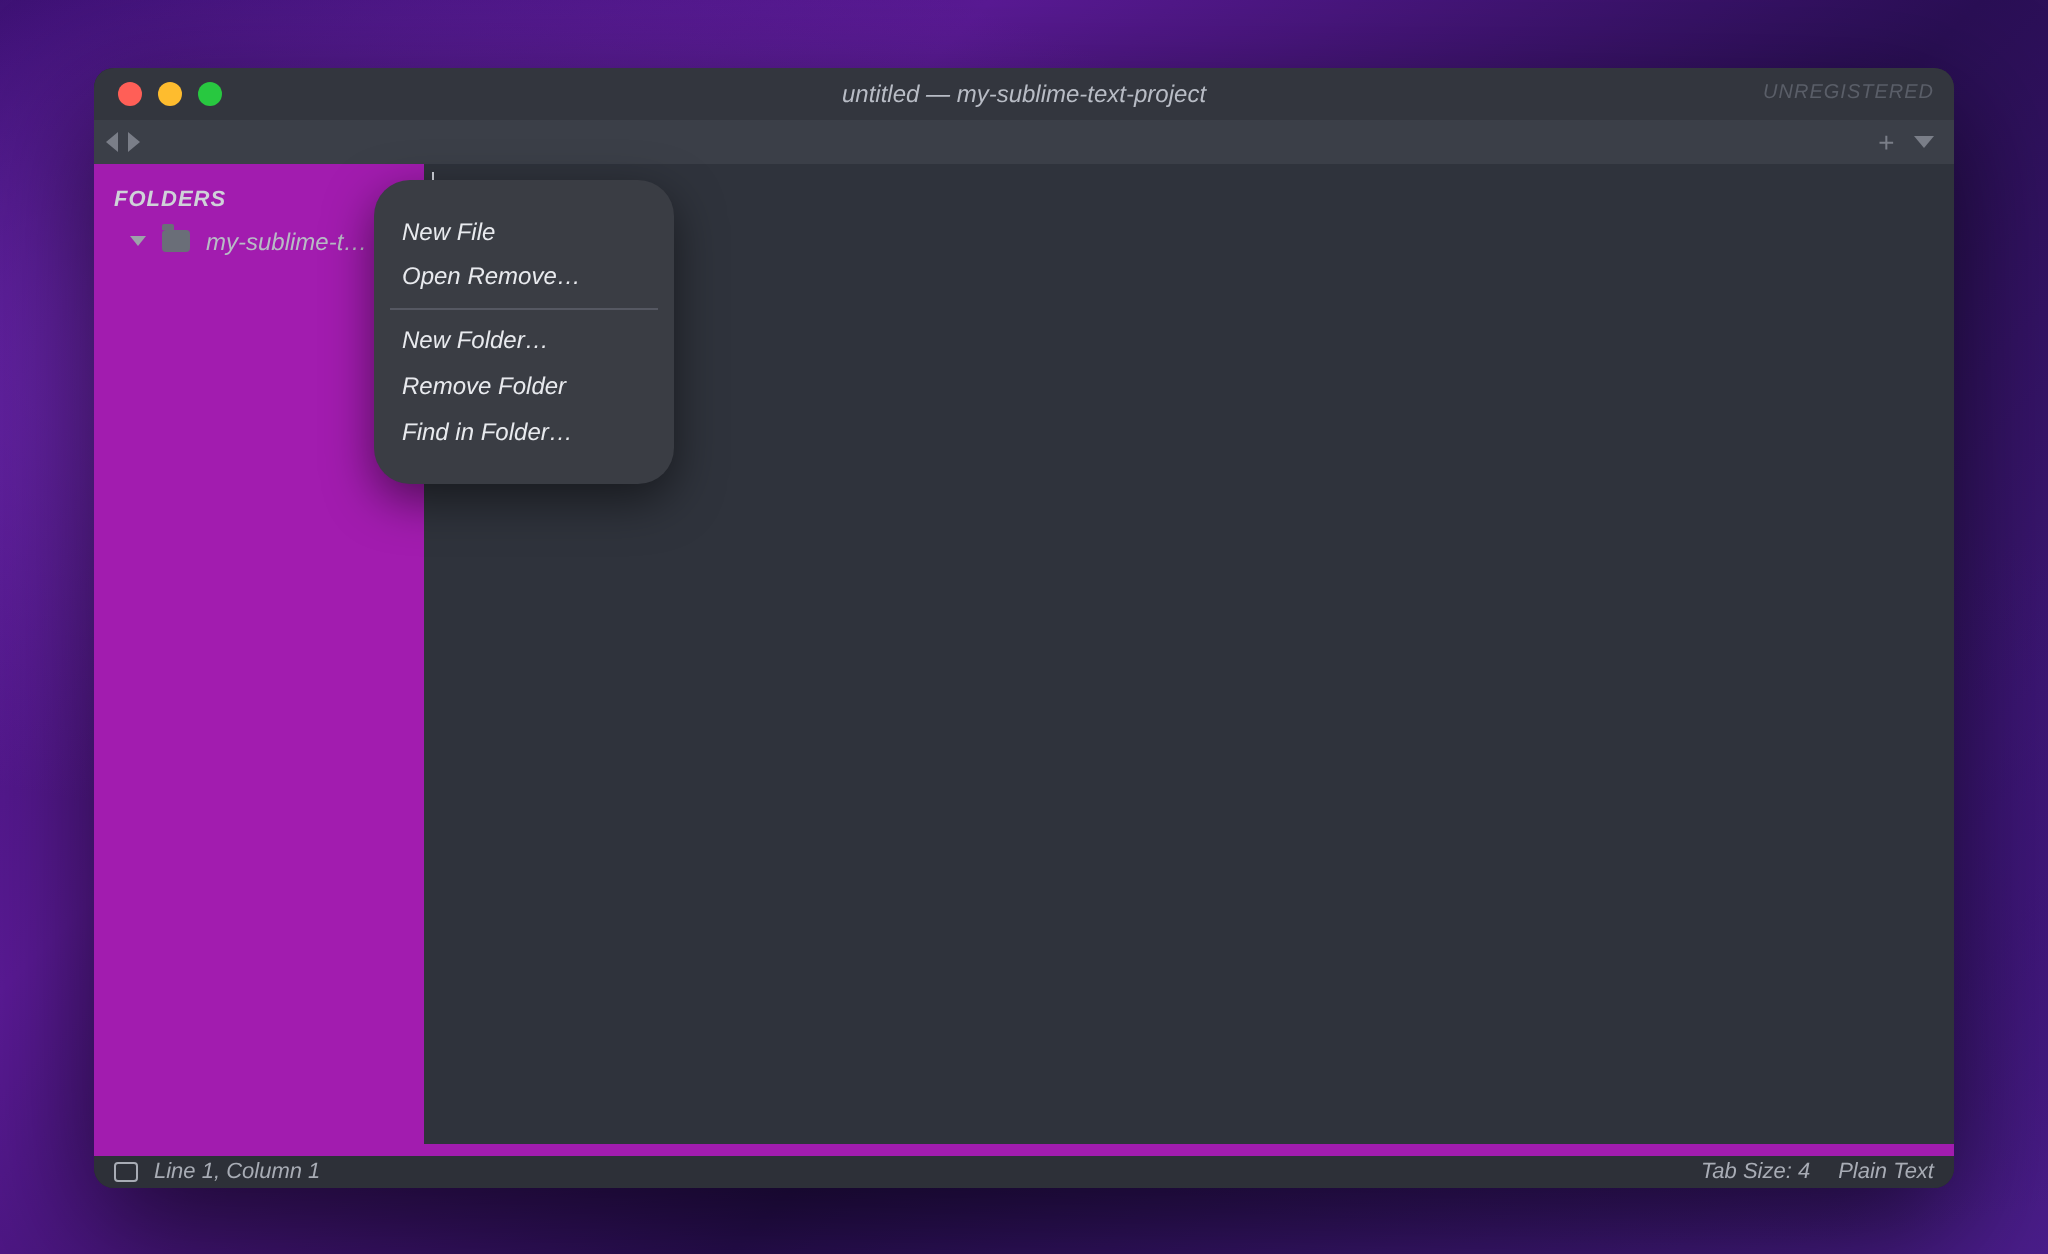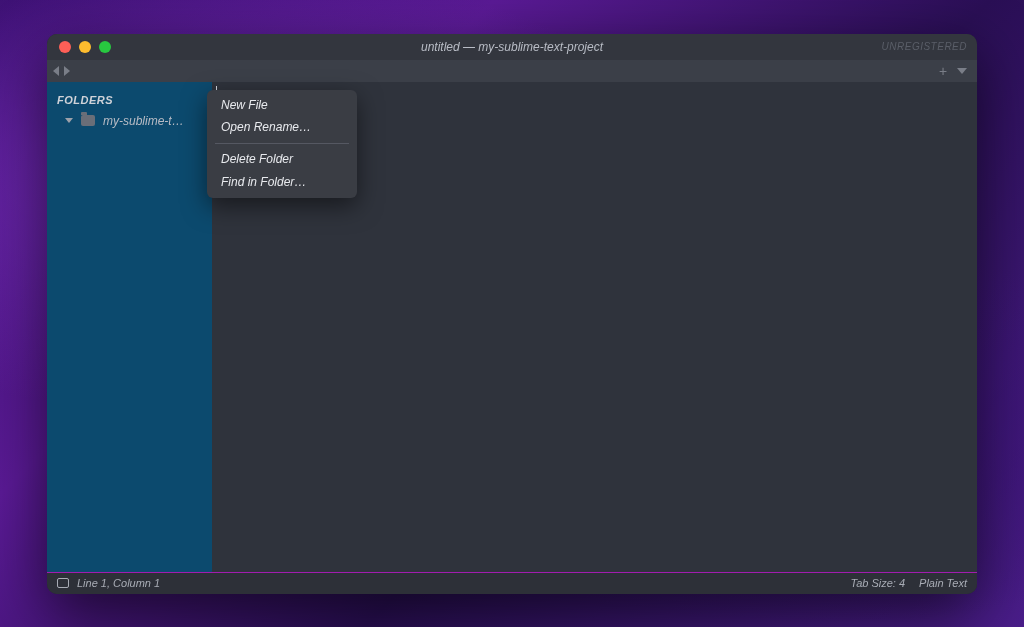--- a/index.html
+++ b/index.html
@@ -109,21 +109,21 @@
     border-right: 5px solid transparent;
     border-top: 6px solid #7a7e88;
   }
   .body {
     flex: 1;
     display: flex;
     overflow: hidden;
   }
   .sidebar {
     width: 165px;
-    background: #0c4a6e;
+    background: #a21caf;
     flex-shrink: 0;
     padding-top: 8px;
     color: #c0c4cc;
   }
   .sidebar-header {
     font-size: 11px;
     font-weight: 700;
     letter-spacing: 0.5px;
     padding: 4px 10px 6px 10px;
     color: #cfd2d8;
@@ -165,21 +165,21 @@
     position: absolute;
     top: 4px;
     left: 4px;
     width: 1px;
     height: 14px;
     background: #d0d4dc;
   }
   .statusbar {
     height: 22px;
     background: #2d3038;
-    border-top: 1px solid #a21caf;
+    border-top: 6px solid #a21caf;
     display: flex;
     align-items: center;
     font-size: 11px;
     color: #a8acb5;
     padding: 0 10px;
     flex-shrink: 0;
   }
   .status-left { display: flex; align-items: center; gap: 8px; }
   .panel-icon {
     width: 12px; height: 10px;
@@ -188,25 +188,24 @@
     position: relative;
   }
   .status-spacer { flex: 1; }
   .status-item { margin-left: 14px; }
   .context-menu {
     position: absolute;
     top: 56px;
     left: 140px;
     width: 150px;
     background: #3a3d44;
-    border-radius: 6px;
+    border-radius: 18px;
     box-shadow: 0 8px 24px rgba(0,0,0,0.5);
-    padding: 4px 0;
+    padding: 15px 0;
     z-index: 100;
-    margin-left: 20px;
   }
   .menu-item {
     font-size: 12px;
     color: #e8eaee;
     padding: 3px 14px;
     cursor: default;
     line-height: 1.4;
   }
   .menu-sep {
     height: 1px;
@@ -261,19 +260,20 @@
       <span class="panel-icon"></span>
       <span>Line 1, Column 1</span>
     </div>
     <div class="status-spacer"></div>
     <span class="status-item">Tab Size: 4</span>
     <span class="status-item">Plain Text</span>
   </div>
 
   <div class="context-menu">
     <div class="menu-item">New File</div>
-    <div class="menu-item">Open Rename…</div>
+    <div class="menu-item">Open Remove…</div>
     <div class="menu-sep"></div>
-    <div class="menu-item">Delete Folder</div>
+    <div class="menu-item">New Folder…</div>
+    <div class="menu-item">Remove Folder</div>
     <div class="menu-item">Find in Folder…</div>
   </div>
 
 </div>
 
 </body></html>

